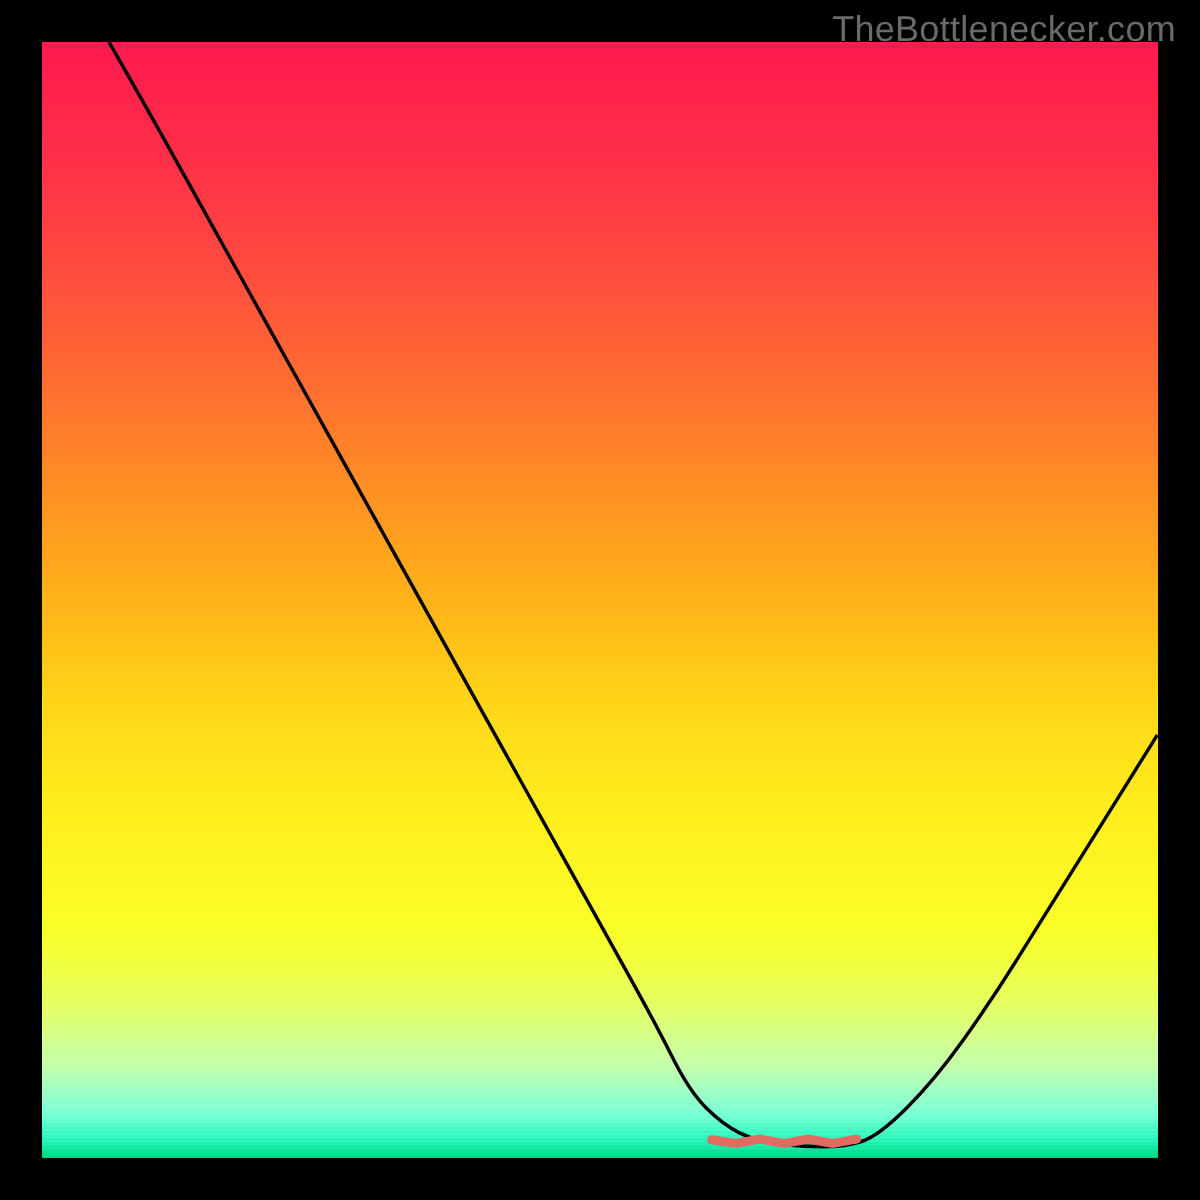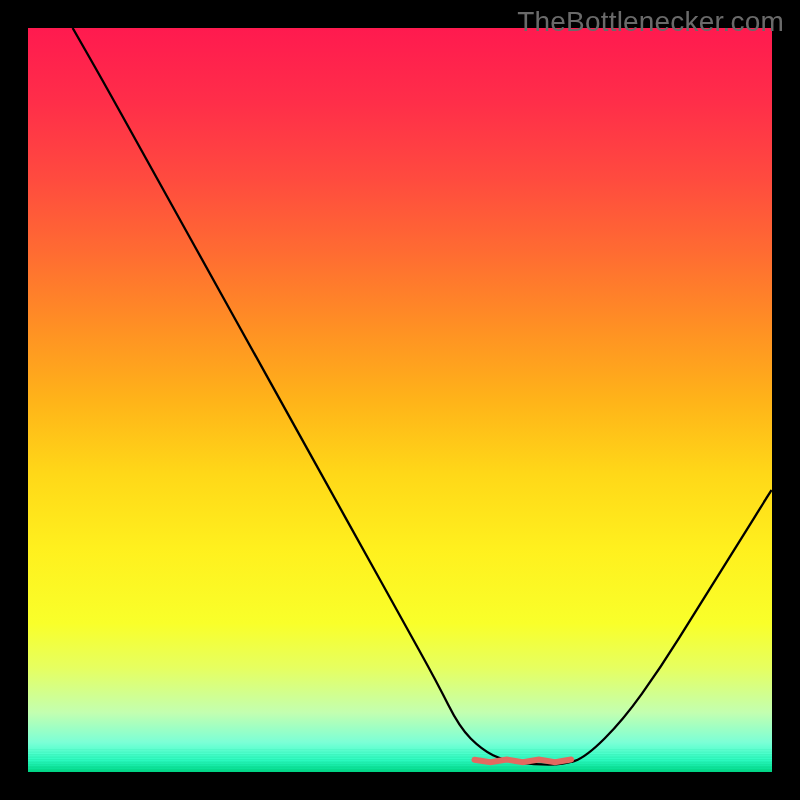--- a/index.html
+++ b/index.html
@@ -23,21 +23,21 @@
     left: 0;
     top: 0;
     width: 744px;
     height: 744px;
   }
   .watermark {
     position: absolute;
     top: 6px;
     right: 16px;
     font-family: Arial, Helvetica, sans-serif;
-    font-size: 28px;
+    font-size: 24px;
     font-weight: 500;
     color: #6a6a6a;
     letter-spacing: 0.2px;
   }
 </style>
 </head>
 <body>
 
 <div class="frame">
   <svg class="plot" viewBox="0 0 744 744" preserveAspectRatio="none">

